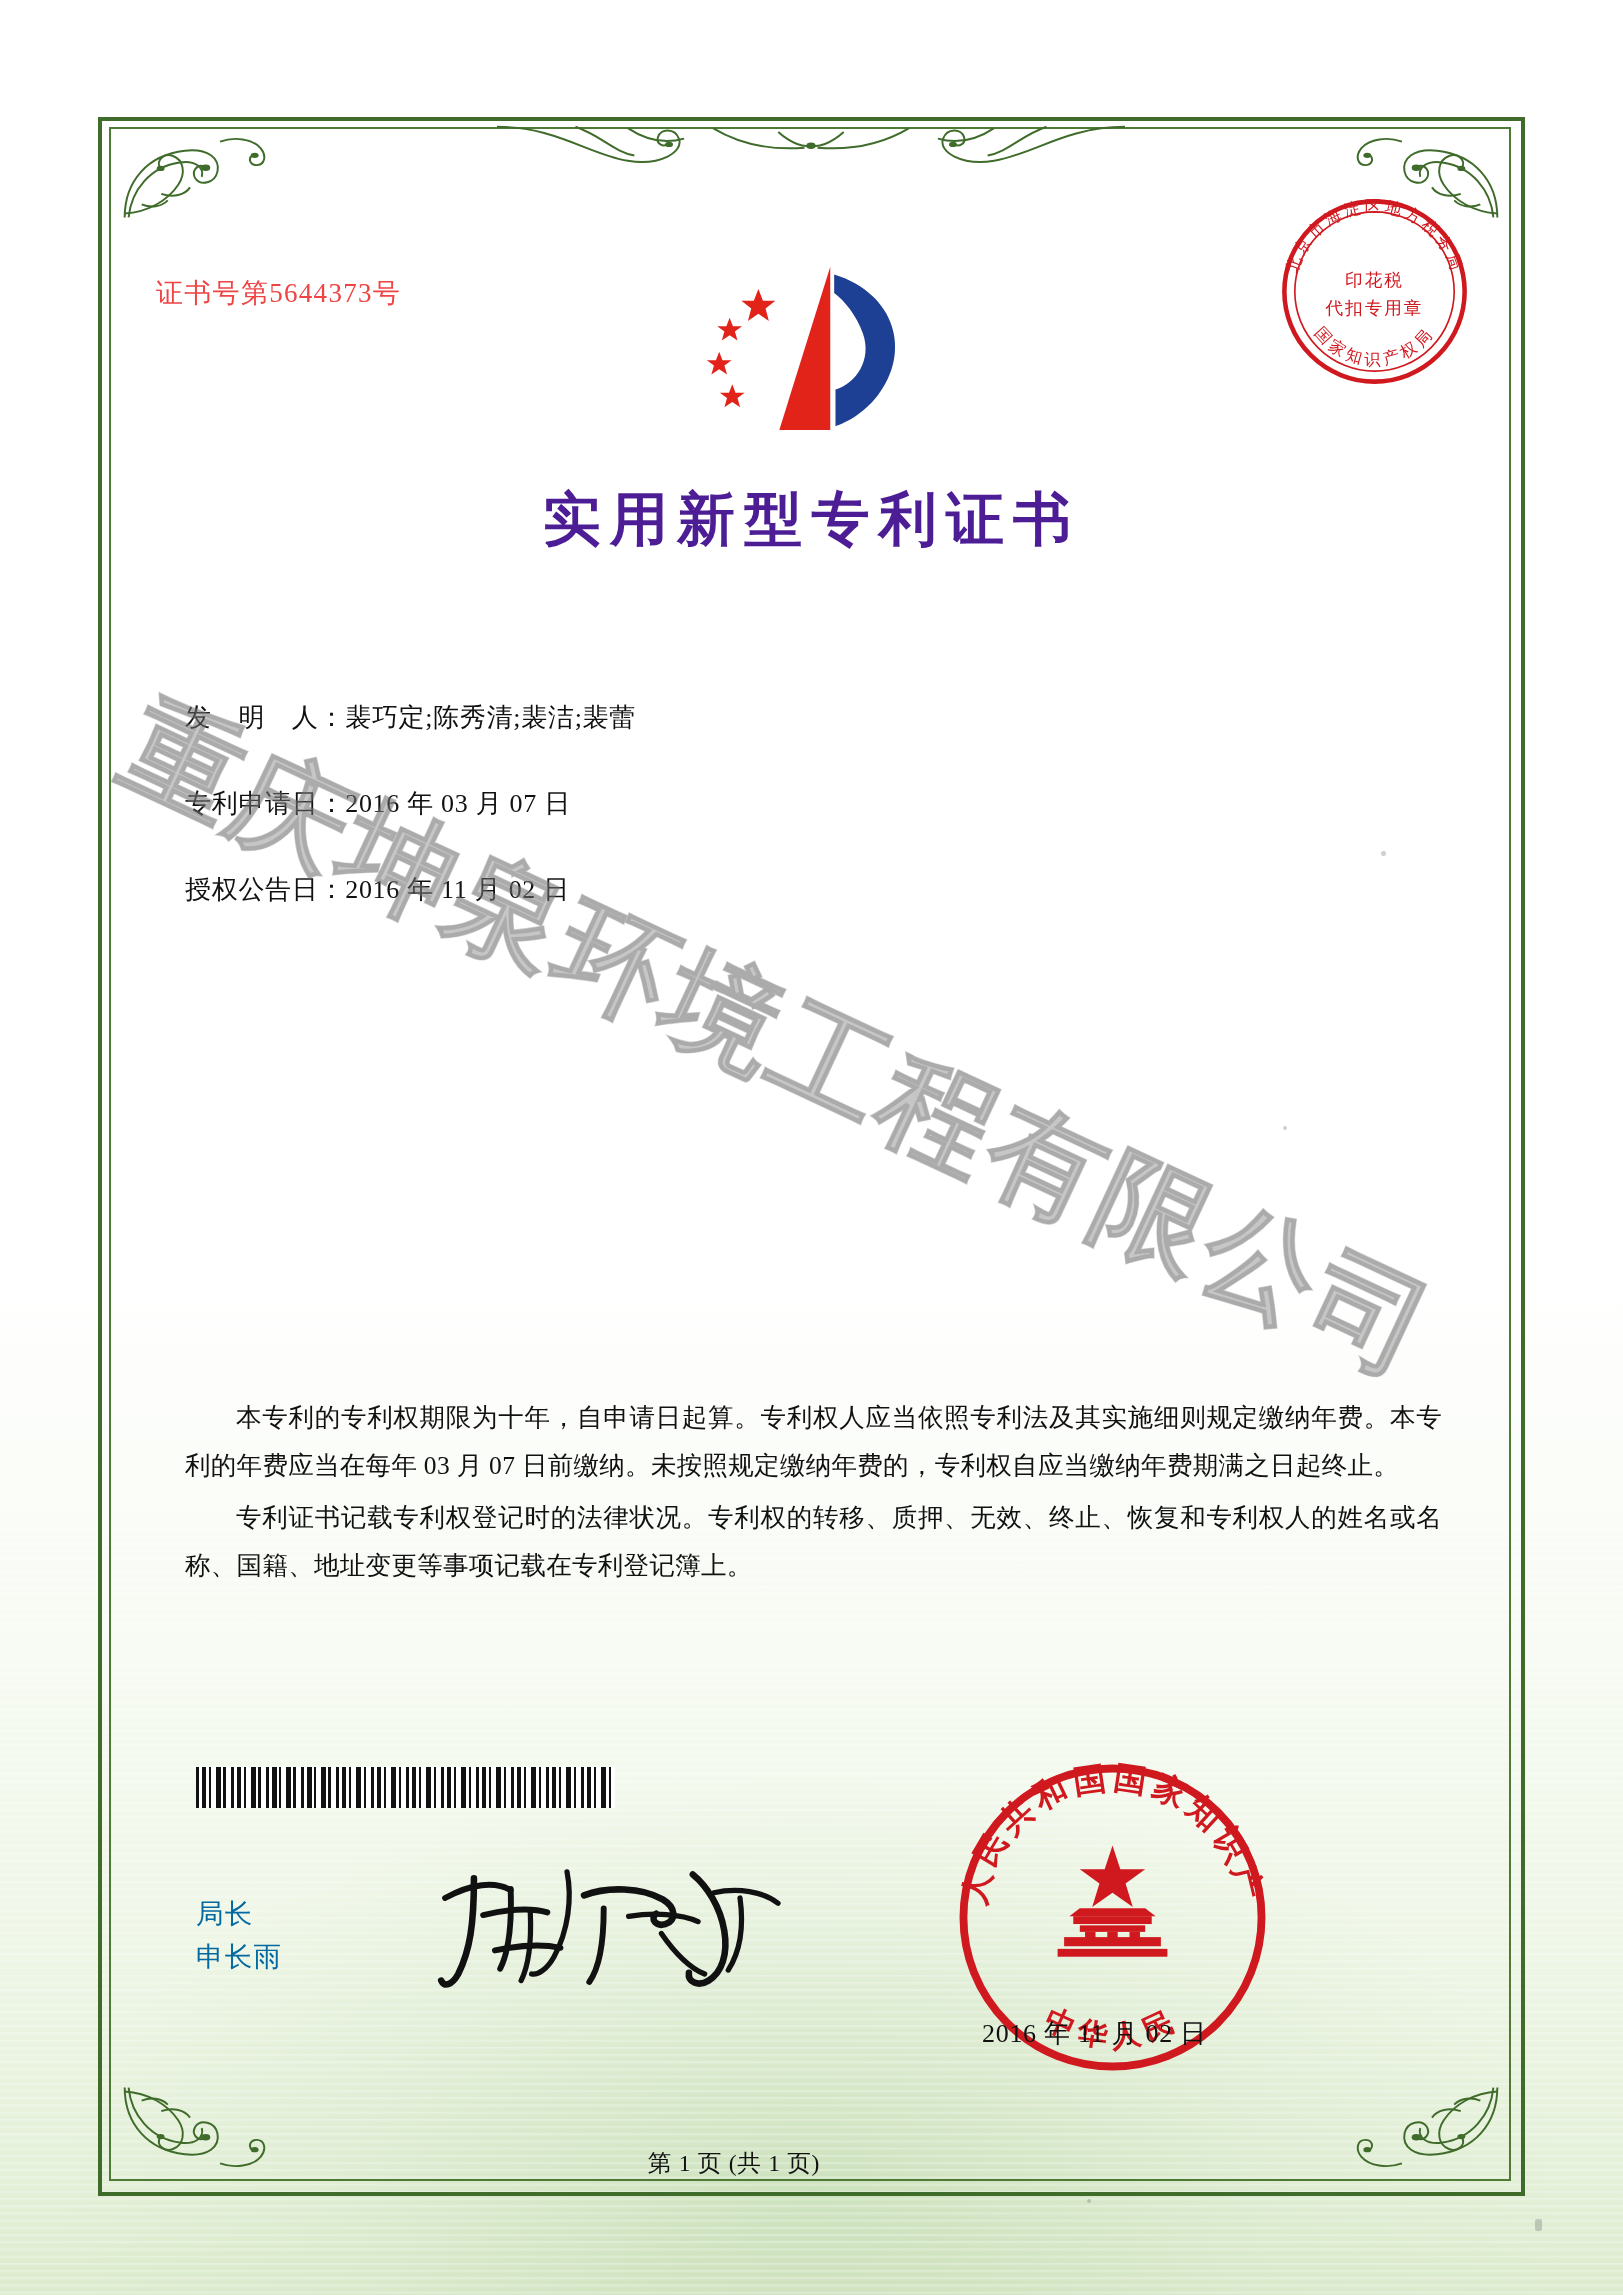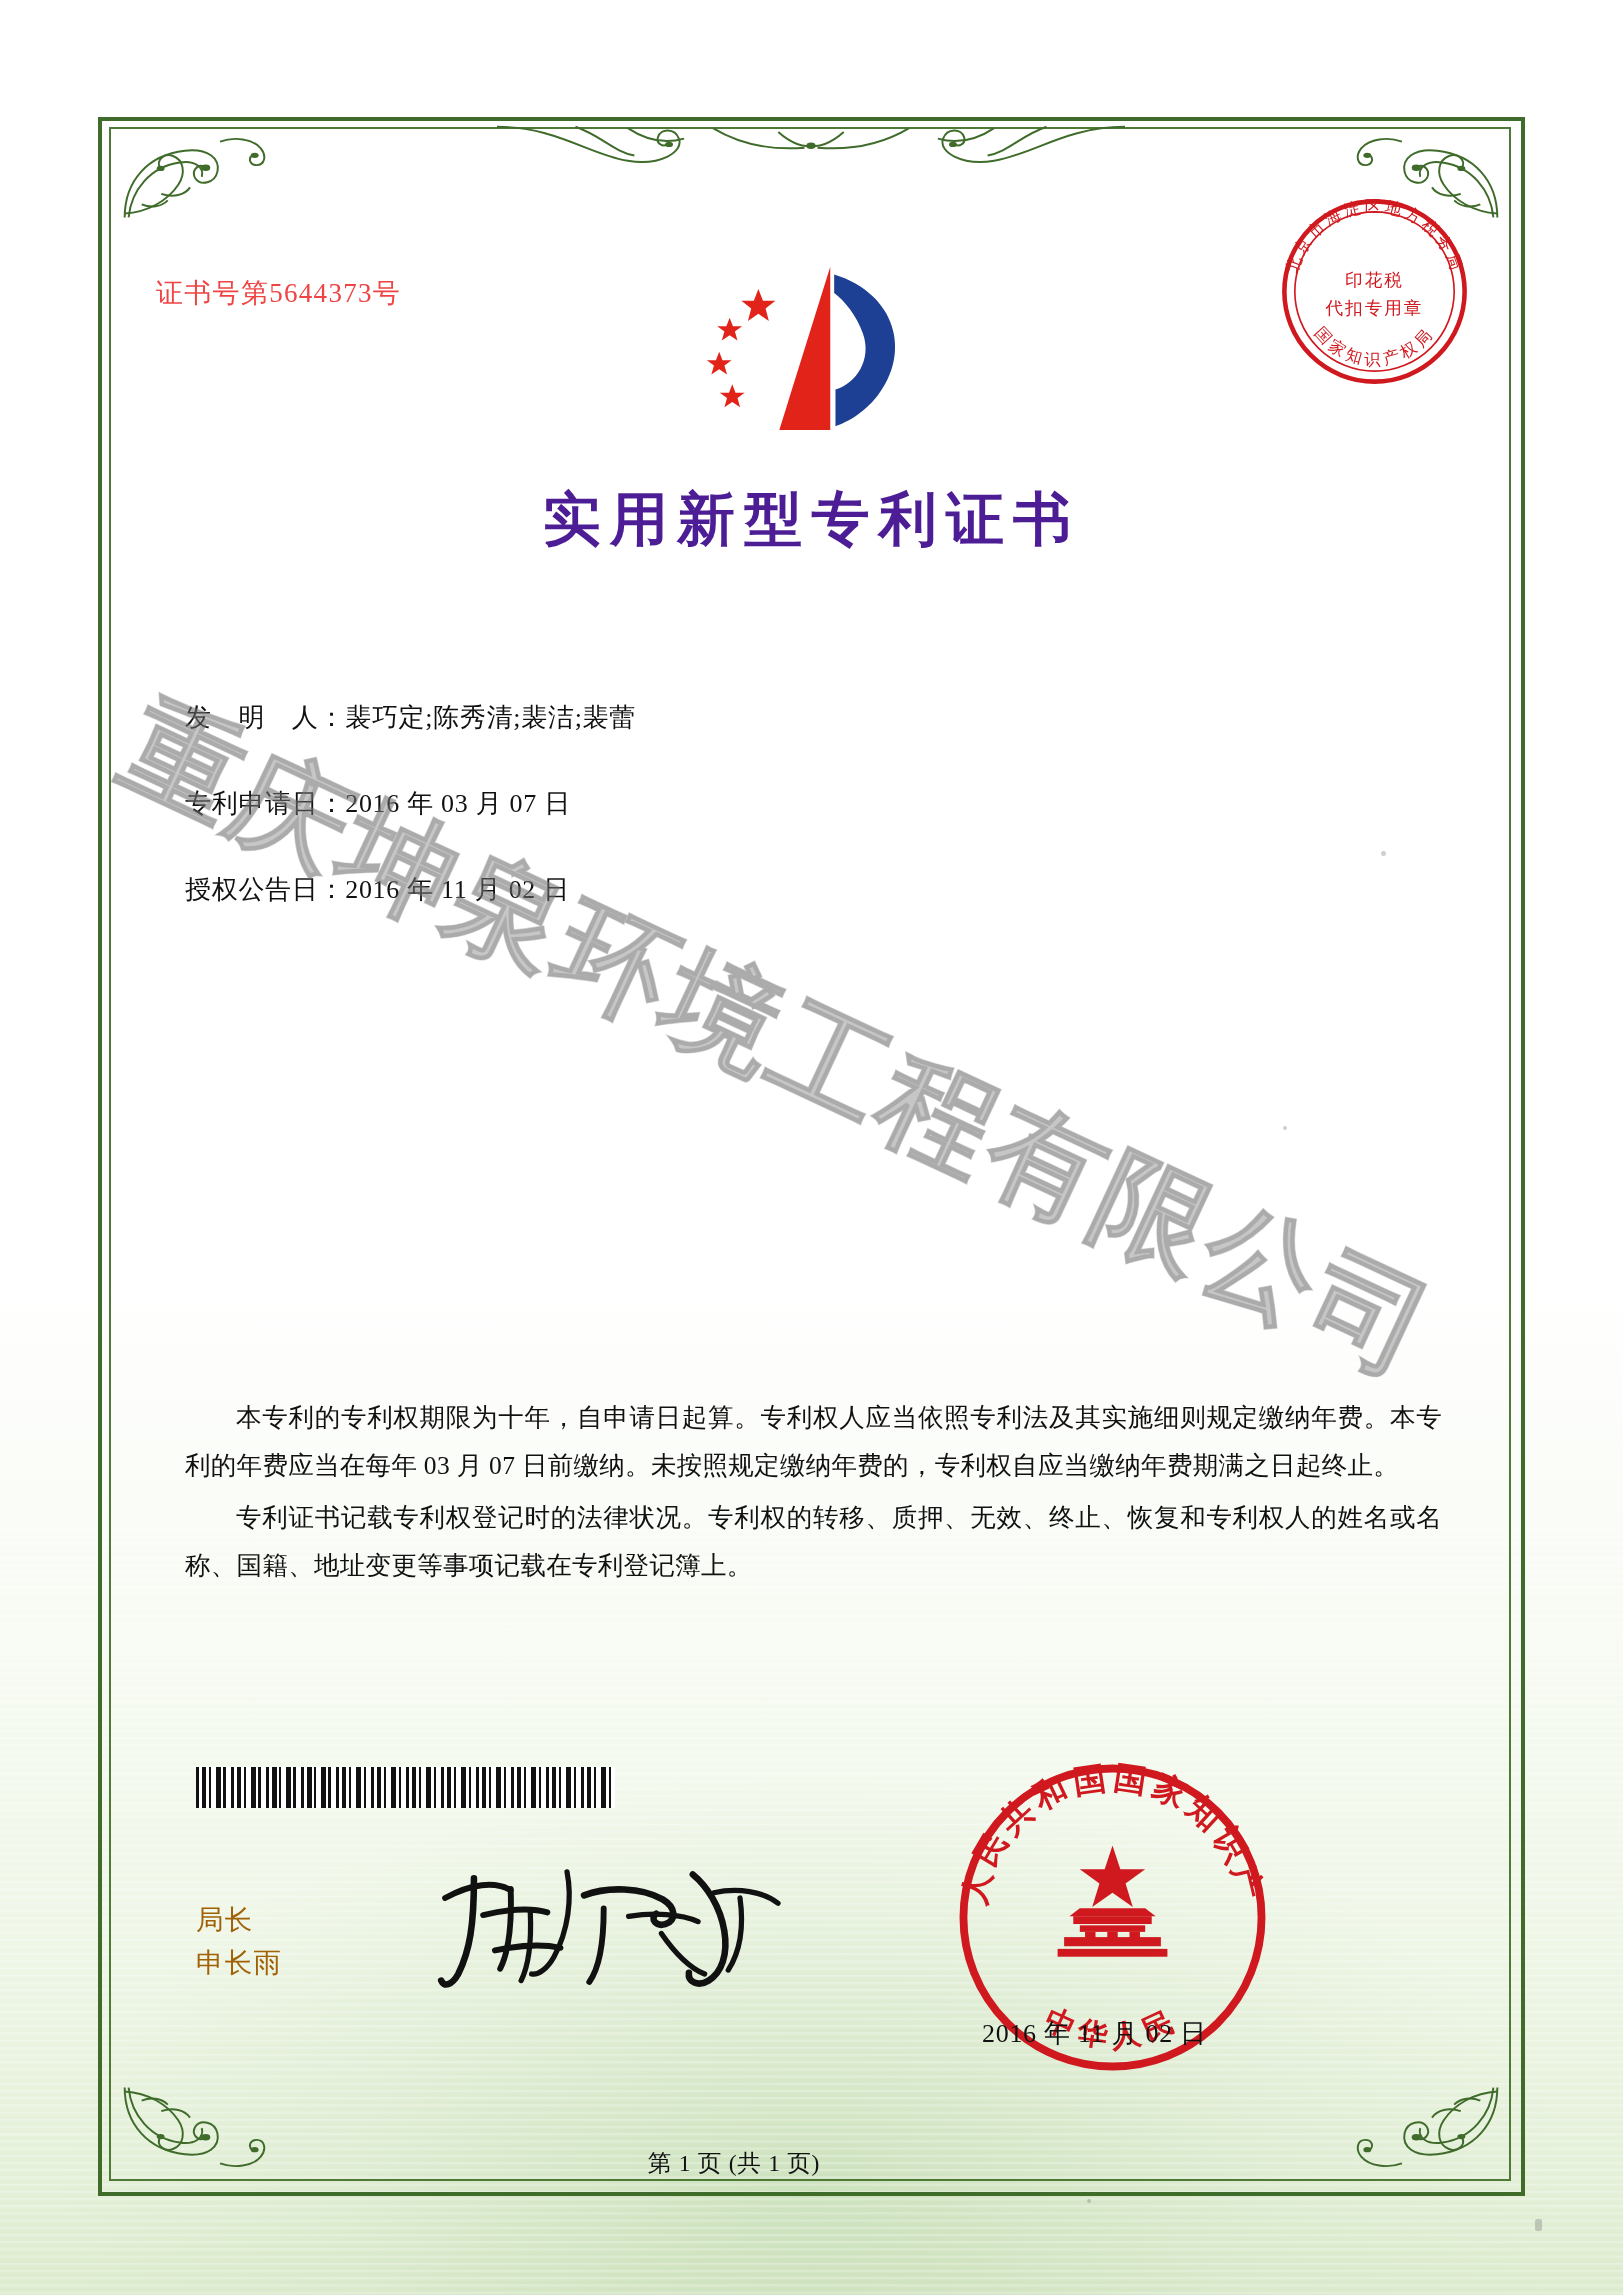--- a/index.html
+++ b/index.html
@@ -155,24 +155,23 @@
       #111 20px, #111 25px, #fff 25px, #fff 27.5px,
       #111 27.5px, #111 30px, #fff 30px, #fff 35px);
   }
 
   
   .sig-label {
     position: absolute;
     left: 196px; top: 1892px;
     font-size: 27.5px;
     line-height: 43px;
-    color: #a16207;
+    color: #0369a1;
     letter-spacing: 1.3px;
-    font-family: Liberation Mono, monospace;
-    margin-top: 8px;
+    font-family: Liberation Sans, sans-serif;
   }
   .signature {
     position: absolute;
     left: 432px; top: 1852px;
     width: 367px; height: 151px;
   }
   .signature svg { width: 100%; height: 100%; display: block; }
 
   
   .seal {

